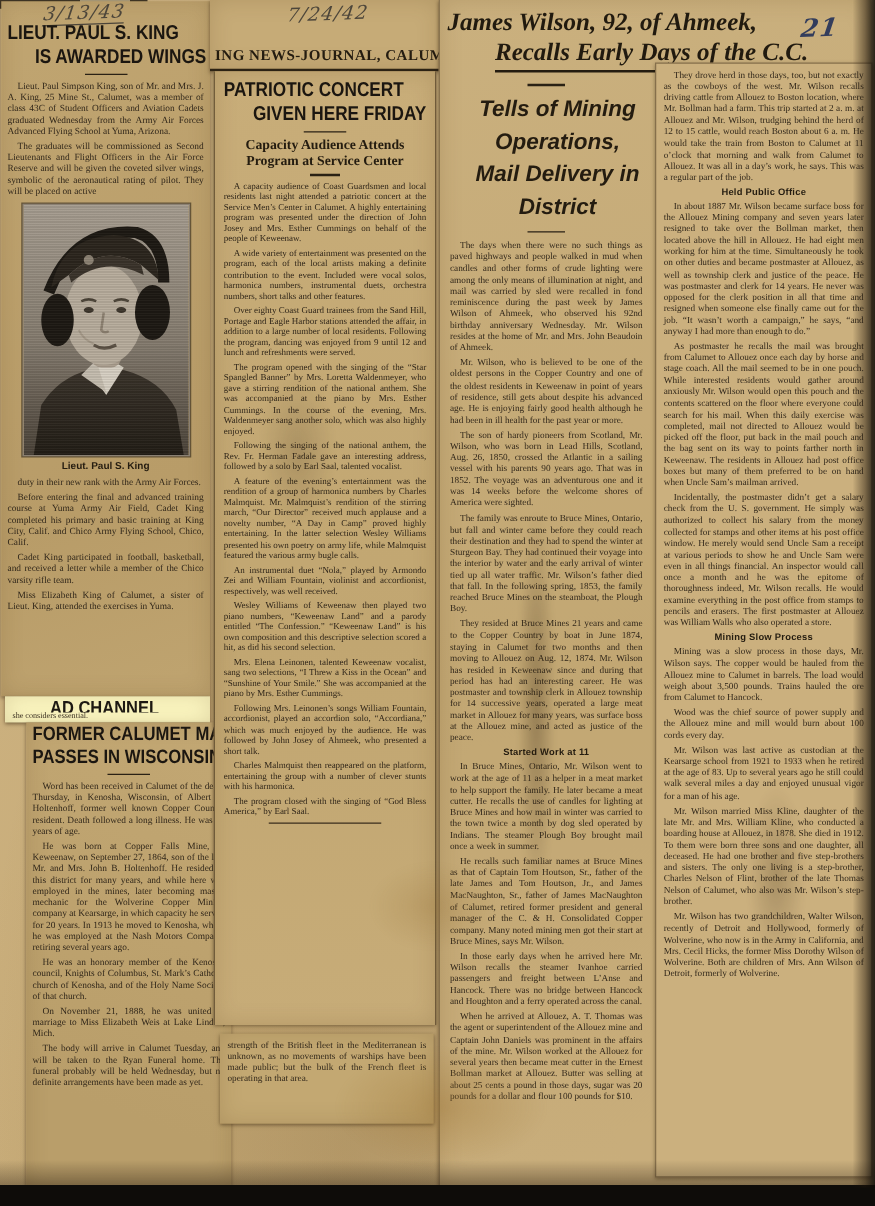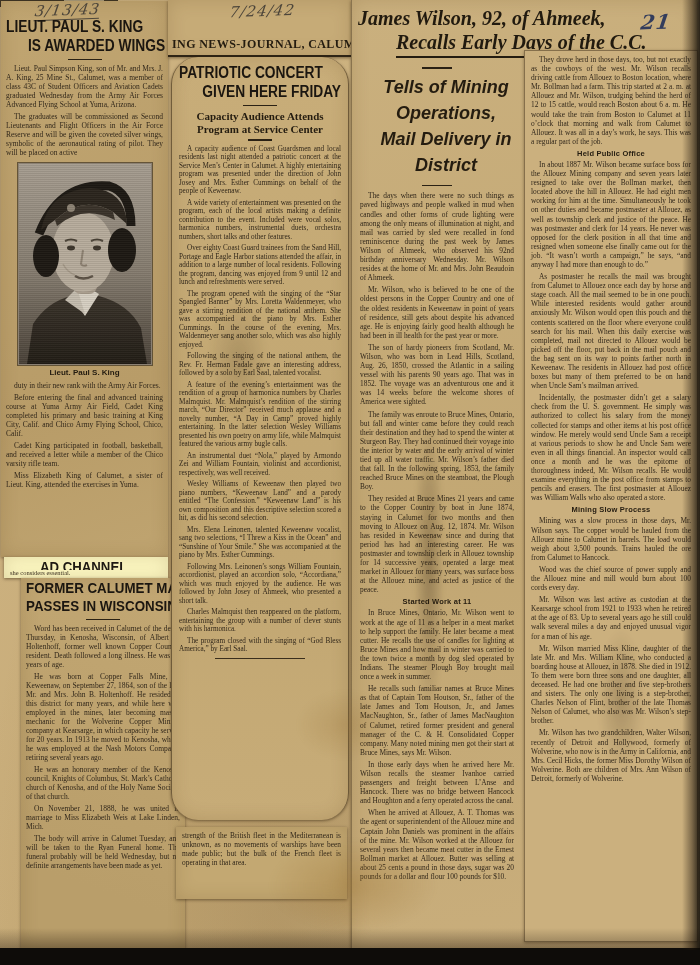--- a/index.html
+++ b/index.html
@@ -84,21 +84,21 @@
 
   
   .clip-masthead{left:168px;top:0;width:183px;height:57px;background:#c6ab77;
     border-bottom:2px solid #2e2415;}
   .hw-mid{left:62px;top:2px;font-size:15px;}
   .masthead-text{position:absolute;left:4px;bottom:3px;
     font-family:"Liberation Serif", serif;font-weight:bold;font-size:12px;color:#241c10;
     letter-spacing:.4px;white-space:nowrap;}
   .clip-concert{left:171px;top:57px;width:178px;height:763px;padding:8px 7px 4px 7px;
     background:linear-gradient(180deg,#c8ad79,#c1a671 60%,#c7ac78);
-    border-left:1px solid rgba(42,28,10,0.55);border-right:1px solid rgba(42,28,10,0.55);border-radius:27px;}
+    border-left:1px solid rgba(42,28,10,0.55);border-right:1px solid rgba(42,28,10,0.55);}
   .concert-h1{font-size:16px;}
   .concert-h2{font-size:16px;margin-top:2px;text-align:right;width:100%;transform-origin:right center;}
   .concert-sub{font-family:"Liberation Serif", serif;font-weight:bold;font-size:11px;
     text-align:center;line-height:1.15;margin:3px 4px;color:#241c10;}
   .concert-body{font-size:7.2px;line-height:8.5px;}
   .clip-fleet{left:176px;top:827px;width:171px;height:72px;padding:4px 6px;
     background:#c3a872;font-size:7.4px;line-height:9px;}
 
   
   .clip-wilson{left:351px;top:0;width:346px;height:949px;

